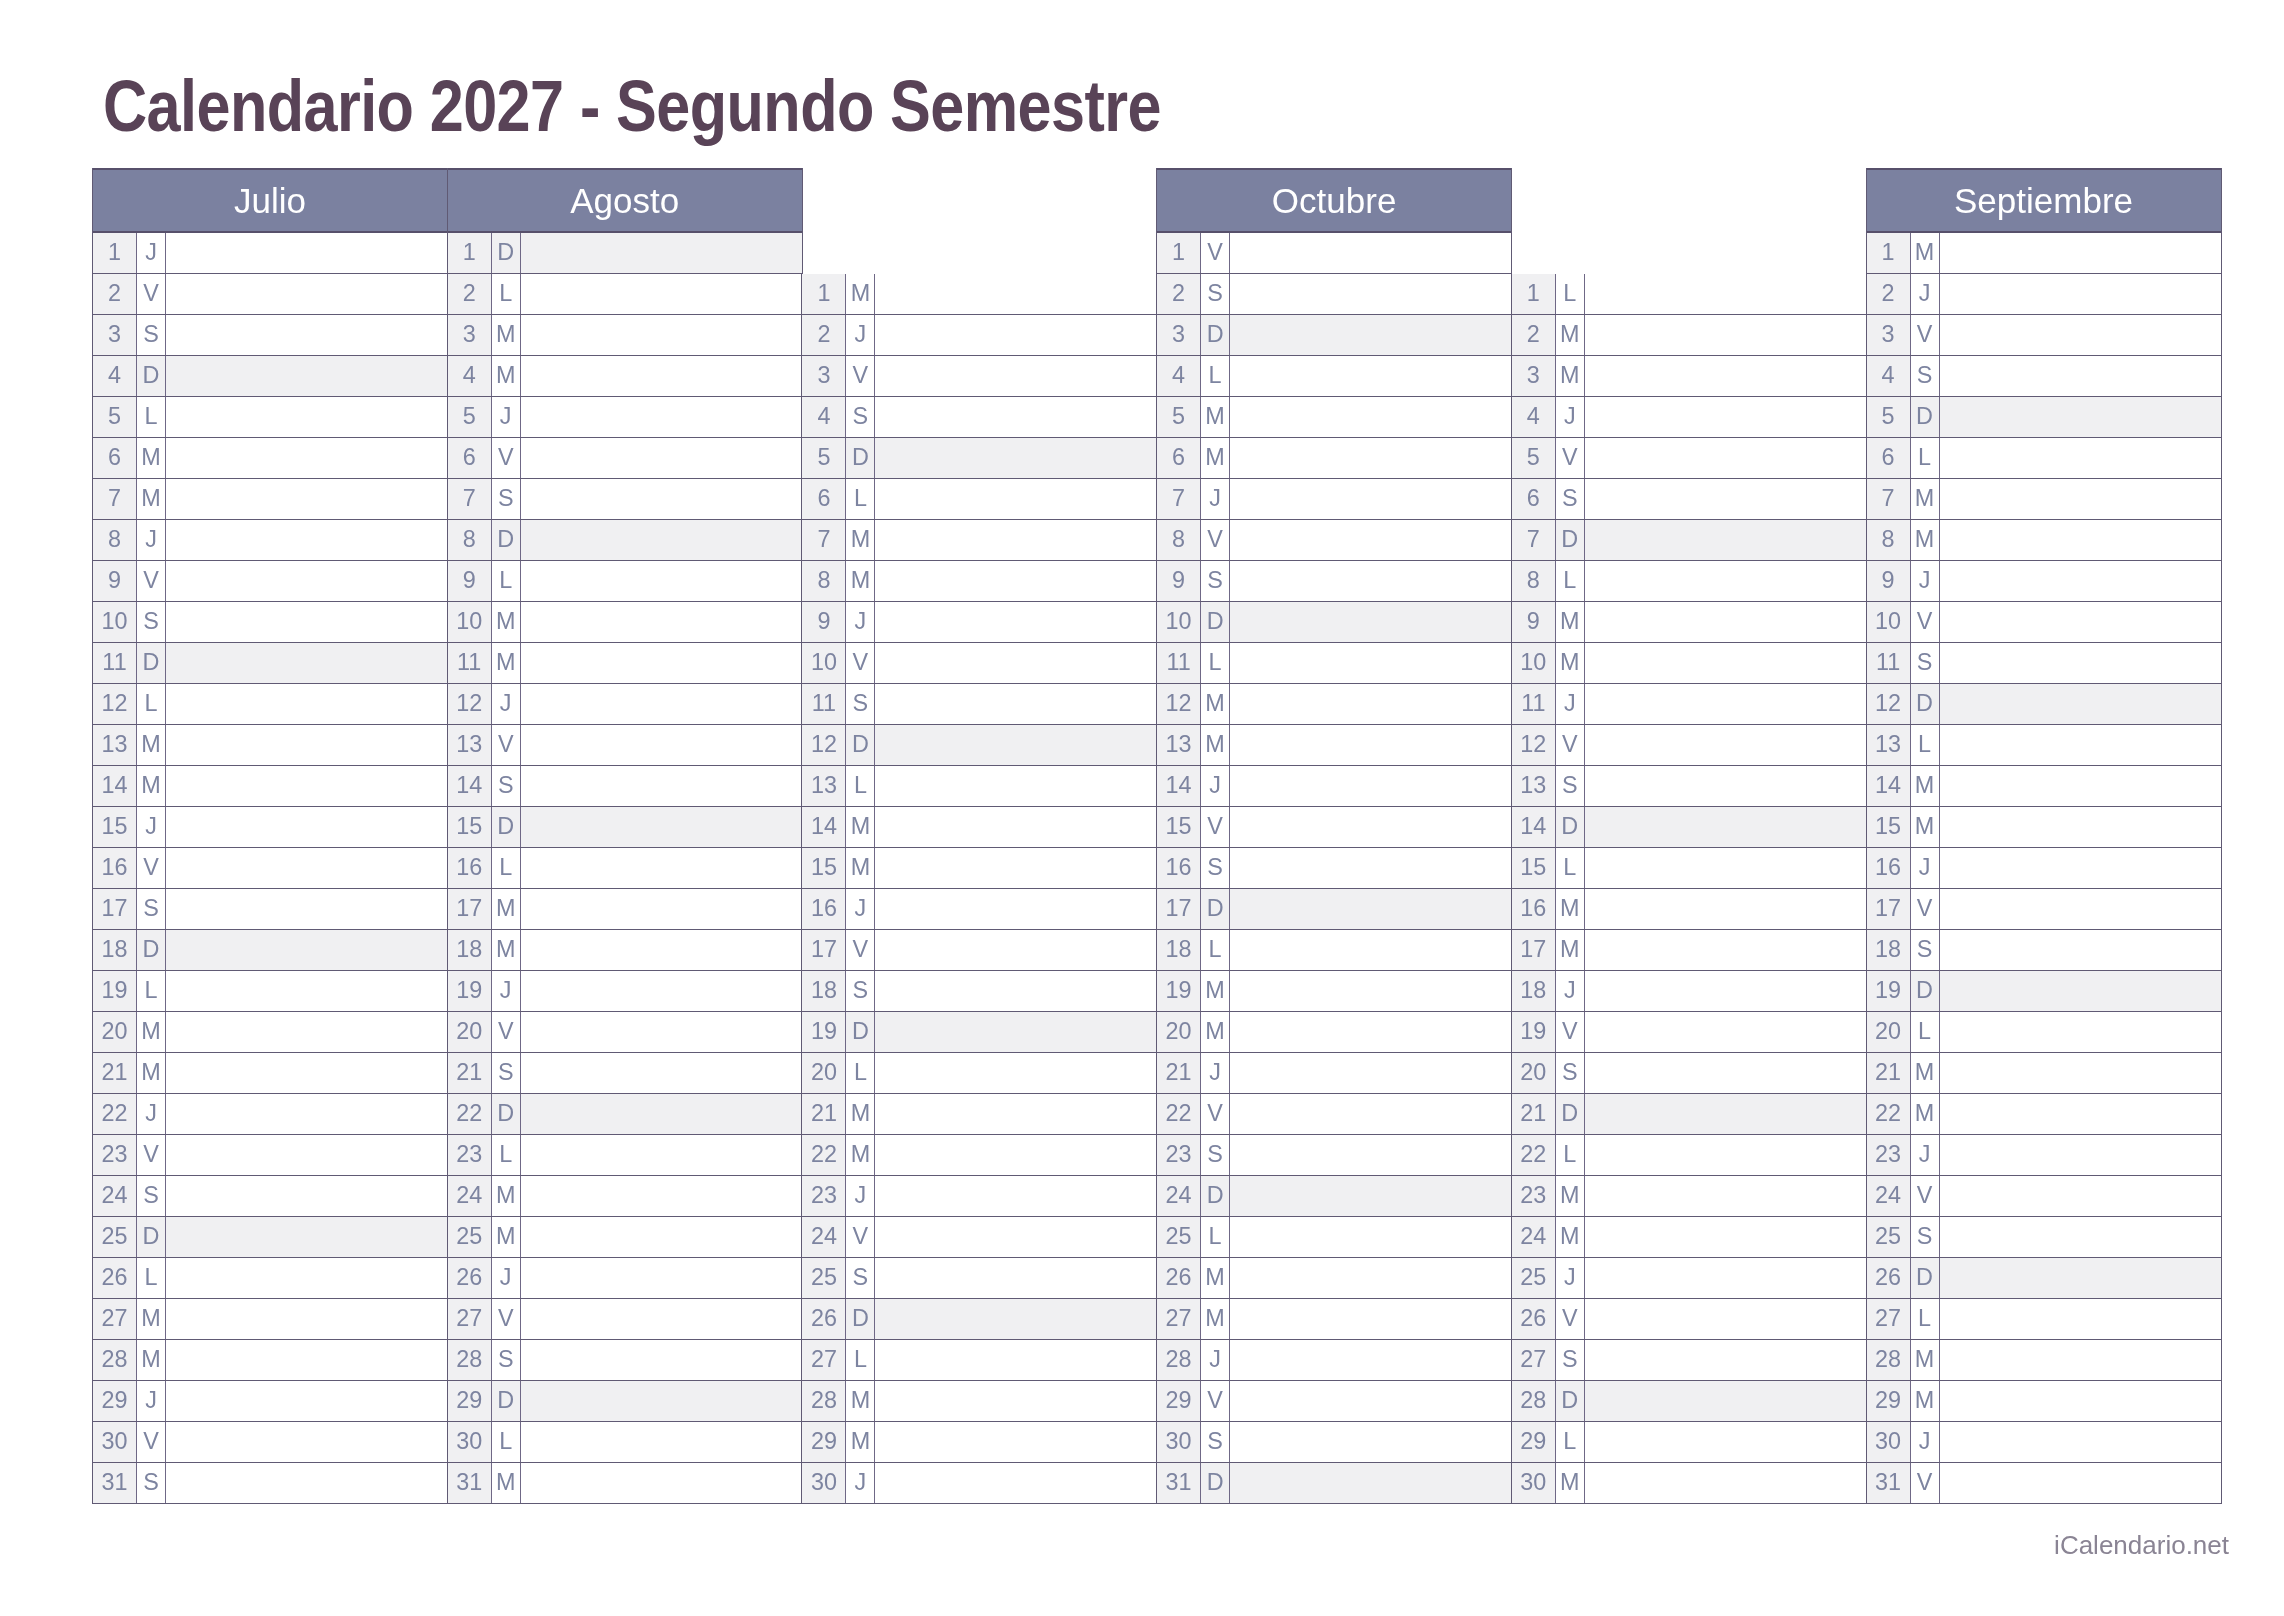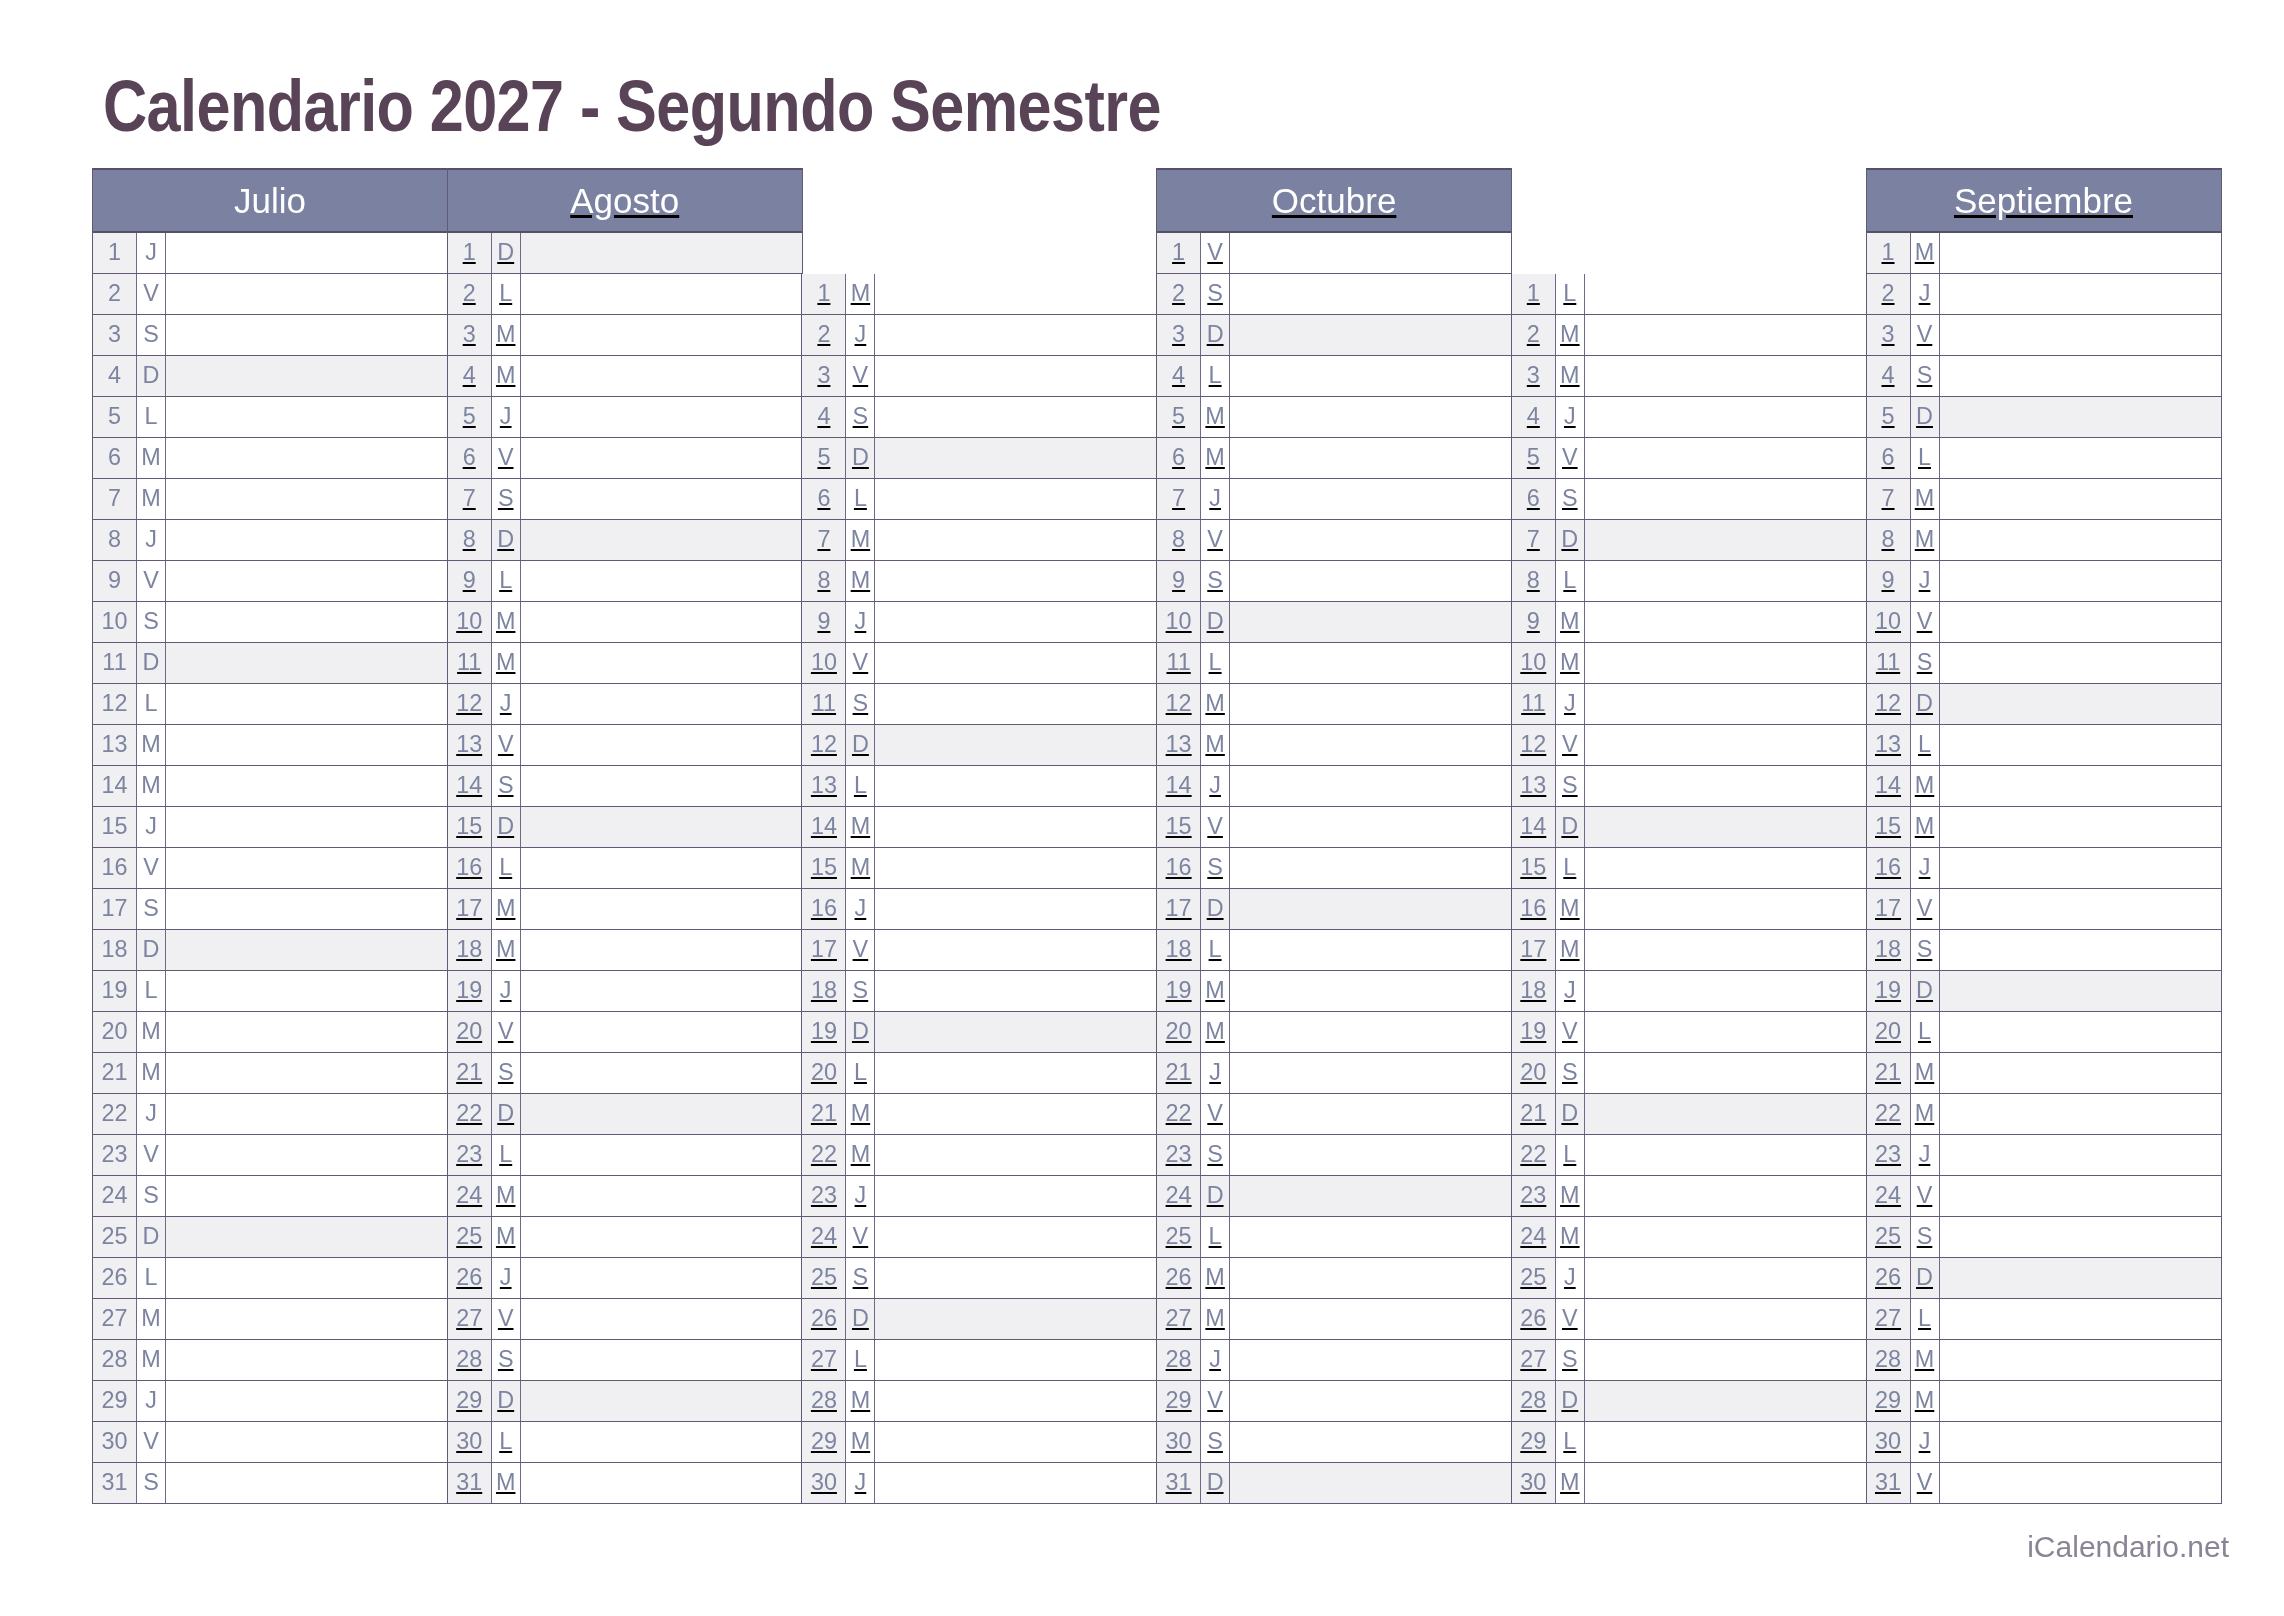--- a/index.html
+++ b/index.html
@@ -37,21 +37,21 @@
     display: flex;
     align-items: flex-end;
   }
   .month {
     width: 356px;
     box-sizing: border-box;
     border-left: 1.3px solid #605a74;
     border-right: 1.3px solid #605a74;
     background: transparent;
   }
-  .month + .month { margin-left: -1.3px; text-decoration: underline; }
+  .month + .month { margin-left: -1.3px; }
   .month-header {
     height: 65px;
     box-sizing: border-box;
     background: #7b81a0;
     border-top: 2px solid #57506b;
     border-bottom: 2px solid #57506b;
     color: #ffffff;
     font-size: 35px;
     font-weight: 400;
     text-align: center;
@@ -89,21 +89,21 @@
     background: #ffffff;
   }
   .day-row.sunday .cell.letter,
   .day-row.sunday .cell.note {
     background: #f0f0f2;
   }
   .footer {
     position: absolute;
     top: 1530px;
     right: 71px;
-    font-size: 30px;
+    font-size: 26px;
     color: #8a8494;
     white-space: nowrap;
   }
 </style>
 </head>
 <body>
 
 <div class="page">
   <div class="title">Calendario 2027 - Segundo Semestre</div>
   <div class="calendar" id="calendar">

